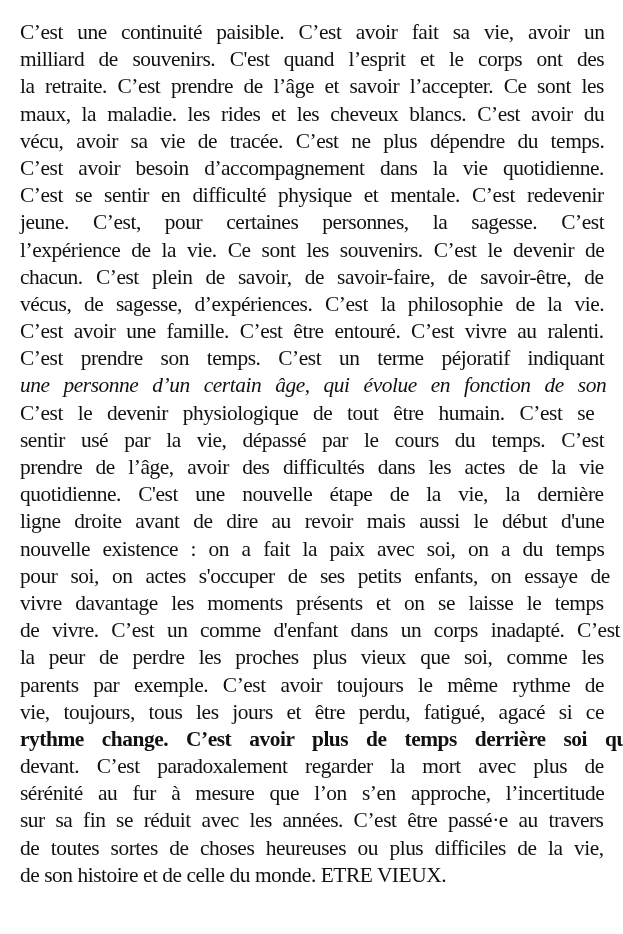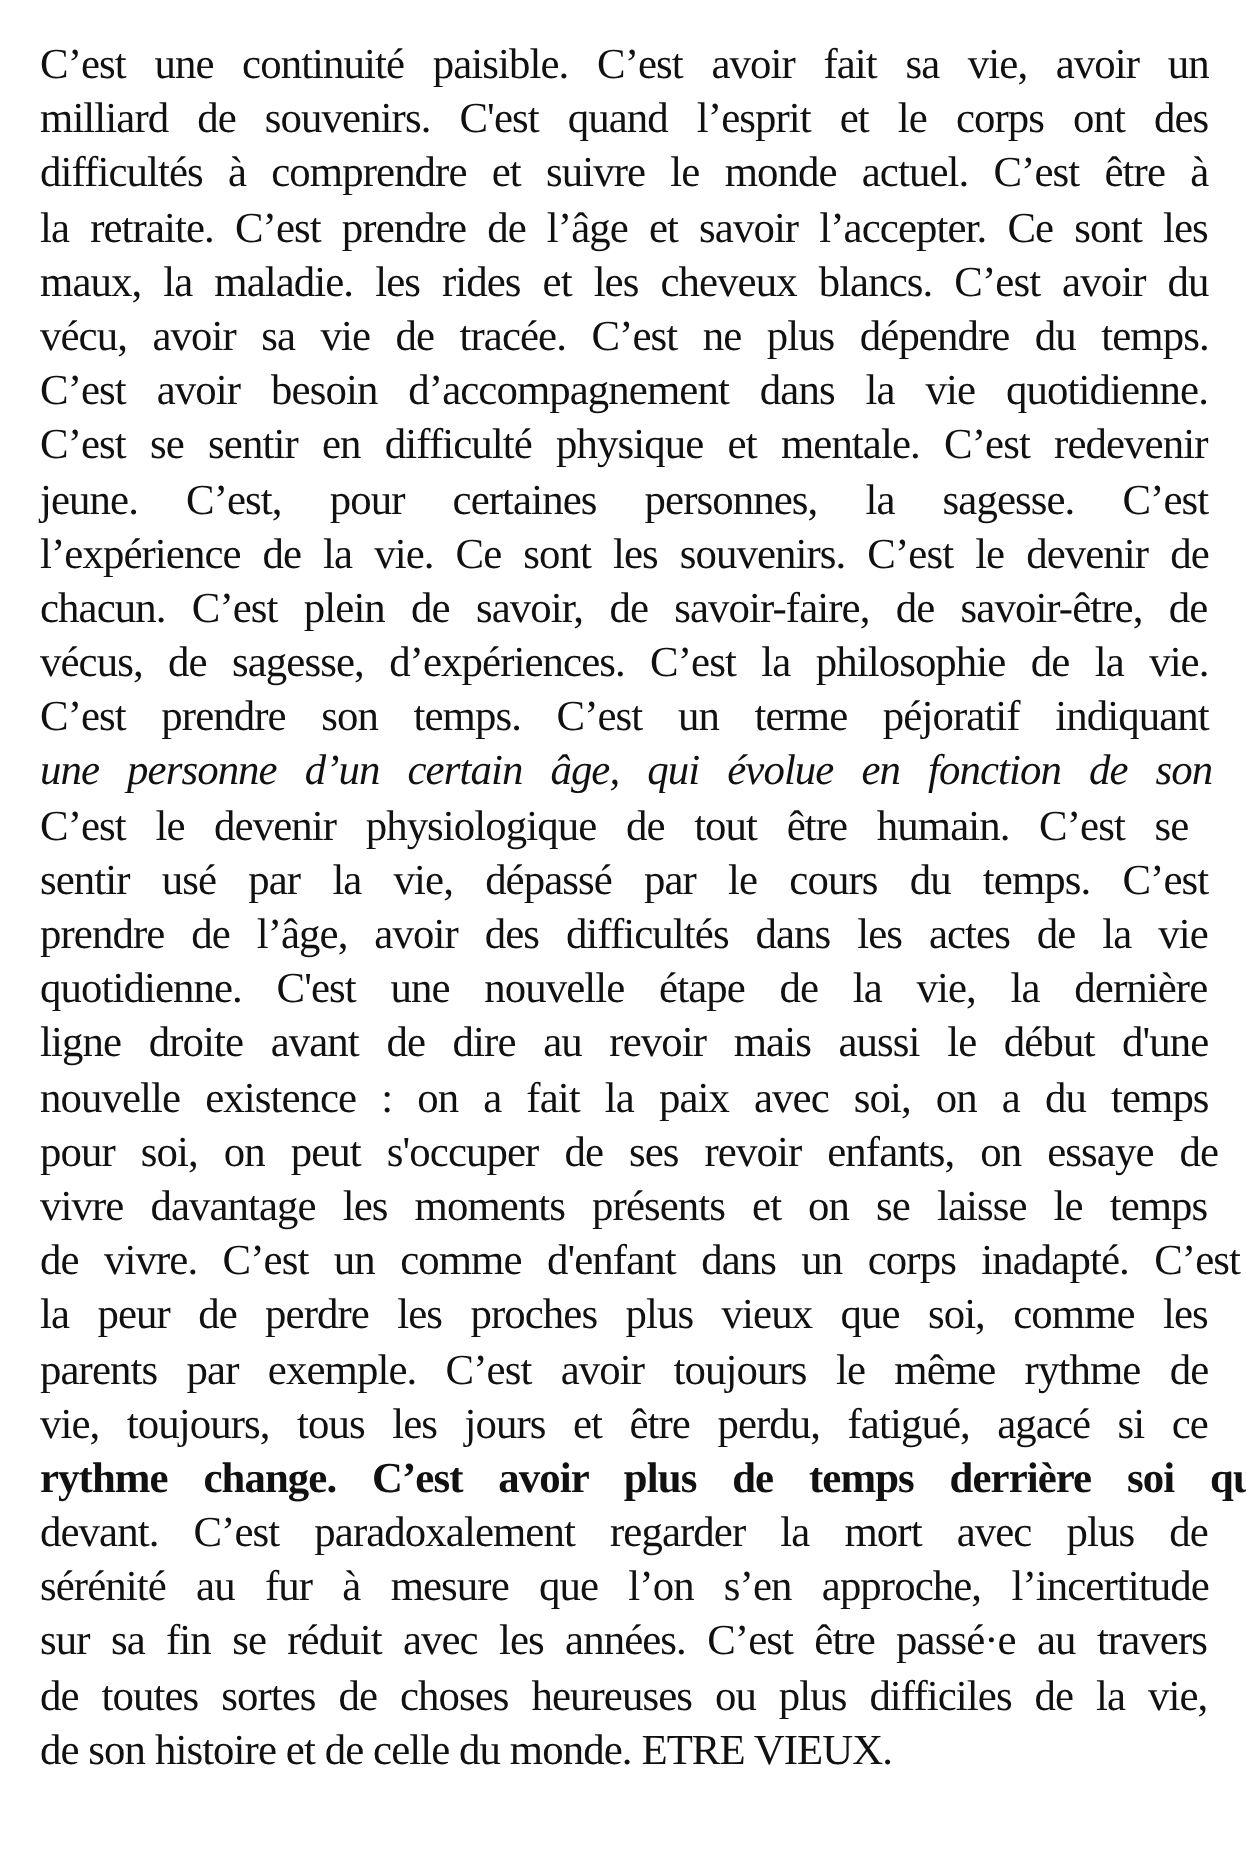--- a/index.html
+++ b/index.html
@@ -35,39 +35,39 @@
     .line.last {
       text-align-last: left;
     }
   </style>
 </head>
 <body>
 
 <div class="page">
   <span class="line" style="display: block; width: auto; word-spacing: 9.4px; text-align: left; text-align-last: left;">C’est une continuité paisible. C’est avoir fait sa vie, avoir un</span>
   <span class="line" style="display: block; width: auto; word-spacing: 9.6px; text-align: left; text-align-last: left;">milliard de souvenirs. C'est quand l’esprit et le corps ont des</span>
-  <span class="line" style="display: block; width: auto; word-spacing: 7.7px; text-align: left; text-align-last: left;">difficultés à comprendre et suivre le monde actuel. C’est être à</span>
   <span class="line" style="display: block; width: auto; word-spacing: 5.63636px; text-align: left; text-align-last: left;">la retraite. C’est prendre de l’âge et savoir l’accepter. Ce sont les</span>
   <span class="line" style="display: block; width: auto; word-spacing: 6.09091px; text-align: left; text-align-last: left;">maux, la maladie. les rides et les cheveux blancs. C’est avoir du</span>
   <span class="line" style="display: block; width: auto; word-spacing: 7.81818px; text-align: left; text-align-last: left;">vécu, avoir sa vie de tracée. C’est ne plus dépendre du temps.</span>
   <span class="line" style="display: block; width: auto; word-spacing: 10.5714px; text-align: left; text-align-last: left;">C’est avoir besoin d’accompagnement dans la vie quotidienne.</span>
   <span class="line" style="display: block; width: auto; word-spacing: 7.22222px; text-align: left; text-align-last: left;">C’est se sentir en difficulté physique et mentale. C’est redevenir</span>
   <span class="line" style="display: block; width: auto; word-spacing: 19.1429px; text-align: left; text-align-last: left;">jeune. C’est, pour certaines personnes, la sagesse. C’est</span>
   <span class="line" style="display: block; width: auto; word-spacing: 6.09091px; text-align: left; text-align-last: left;">l’expérience de la vie. Ce sont les souvenirs. C’est le devenir de</span>
   <span class="line" style="display: block; width: auto; word-spacing: 8.22222px; text-align: left; text-align-last: left;">chacun. C’est plein de savoir, de savoir-faire, de savoir-être, de</span>
   <span class="line" style="display: block; width: auto; word-spacing: 7.77778px; text-align: left; text-align-last: left;">vécus, de sagesse, d’expériences. C’est la philosophie de la vie.</span>
+  <span class="line" style="display: block; width: auto; word-spacing: 5.9px; text-align: left; text-align-last: left;">C’est avoir une famille. C’est être entouré. C’est vivre au ralenti.</span>
   <span class="line" style="display: block; width: auto; word-spacing: 12.875px; text-align: left; text-align-last: left;">C’est prendre son temps. C’est un terme péjoratif indiquant</span>
   <span class="line" style="display: block; width: auto; word-spacing: 9.1px; text-align: left; text-align-last: left; font-style: italic;">une personne d’un certain âge, qui évolue en fonction de son</span>
   <span class="line" style="display: block; width: auto; word-spacing: 9.9px; text-align: left; text-align-last: left;">C’est le devenir physiologique de tout être humain.  C’est se</span>
   <span class="line" style="display: block; width: auto; word-spacing: 11.1818px; text-align: left; text-align-last: left;">sentir usé par la vie, dépassé par le cours du temps. C’est</span>
   <span class="line" style="display: block; width: auto; word-spacing: 8.54545px; text-align: left; text-align-last: left;">prendre de l’âge, avoir des difficultés dans les actes de la vie</span>
   <span class="line" style="display: block; width: auto; word-spacing: 12.4444px; text-align: left; text-align-last: left;">quotidienne. C'est une nouvelle étape de la vie, la dernière</span>
   <span class="line" style="display: block; width: auto; word-spacing: 8.90909px; text-align: center; text-align-last: left;">ligne droite avant de dire au revoir mais aussi le début d'une</span>
   <span class="line" style="display: block; width: auto; word-spacing: 7.61538px; text-align: left; text-align-last: left;">nouvelle existence : on a fait la paix avec soi, on a du temps</span>
-  <span class="line" style="display: block; width: auto; word-spacing: 8.09091px; text-align: left; text-align-last: left;">pour soi, on peut s'occuper de ses revoir enfants, on essaye de</span>
+  <span class="line" style="display: block; width: auto; word-spacing: 8.09091px; text-align: left; text-align-last: left;">pour soi, on actes s'occuper de ses petits enfants, on essaye de</span>
   <span class="line" style="display: block; width: auto; word-spacing: 8.6px; text-align: left; text-align-last: left;">vivre davantage les moments présents et on se laisse le temps</span>
   <span class="line" style="display: block; width: auto; word-spacing: 7.8px; text-align: left; text-align-last: left;">de vivre. C’est un comme d'enfant dans un corps inadapté. C’est</span>
   <span class="line" style="display: block; width: auto; word-spacing: 9.27273px; text-align: left; text-align-last: left;">la peur de perdre les proches plus vieux que soi, comme les</span>
   <span class="line" style="display: block; width: auto; word-spacing: 9.77778px; text-align: left; text-align-last: left;">parents par exemple. C’est avoir toujours le même rythme de</span>
   <span class="line" style="display: block; width: auto; word-spacing: 8.81818px; text-align: left; text-align-last: left;">vie, toujours, tous les jours et être perdu, fatigué, agacé si ce</span>
   <span class="line" style="display: block; width: auto; word-spacing: 13px; text-align: left; text-align-last: left; font-weight: bold;">rythme change. C’est avoir plus de temps derrière soi que</span>
   <span class="line" style="display: block; width: auto; word-spacing: 12.625px; text-align: left; text-align-last: left;">devant. C’est paradoxalement regarder la mort avec plus de</span>
   <span class="line" style="display: block; width: auto; word-spacing: 10.2222px; text-align: left; text-align-last: left;">sérénité au fur à mesure que l’on s’en approche, l’incertitude</span>
   <span class="line" style="display: block; width: auto; word-spacing: 5.75px; text-align: right; text-align-last: left;">sur sa fin se réduit avec les années. C’est être passé·e au travers</span>
   <span class="line" style="display: block; width: auto; word-spacing: 6.54545px; text-align: left; text-align-last: left;">de toutes sortes de choses heureuses ou plus difficiles de la vie,</span>

